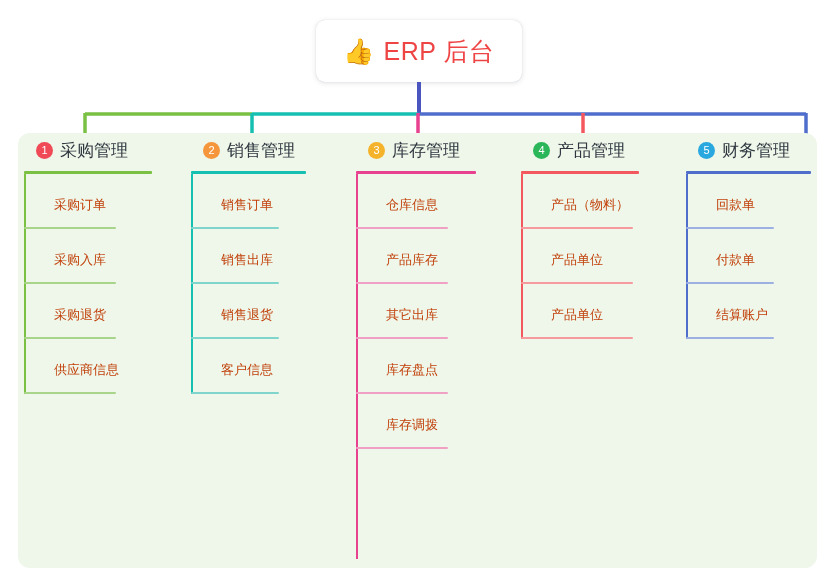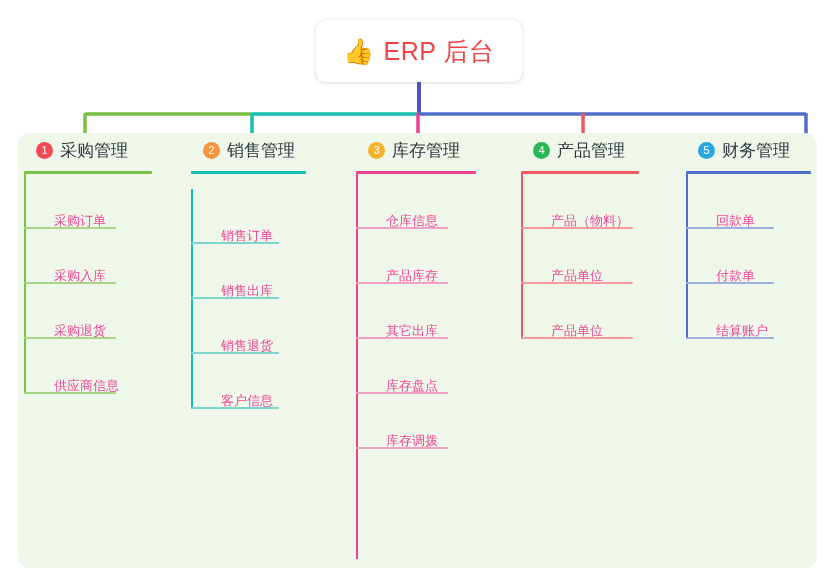--- a/index.html
+++ b/index.html
@@ -120,23 +120,23 @@
     width: 2px;
   }
   .item {
     position: relative;
     height: 55px;
     box-sizing: border-box;
   }
   .item-label {
     position: absolute;
     left: 36px;
-    top: 38px;
+    top: 22px;
     font-size: 13px;
-    color: #ec4899;
+    color: #c2410c;
     white-space: nowrap;
   }
   .item-rule {
     position: absolute;
     left: 6px;
     bottom: 0;
     height: 2px;
     border-radius: 1px;
   }
 </style>
@@ -190,21 +190,21 @@
             <div class="item-rule" style="background: rgb(169, 213, 138); width: 92px;"></div>
           </div>
         </div>
       </div>
       <div class="column" style="left: 167px; width: 150px;">
         <div class="col-head">
           <span class="badge" style="background: rgb(245, 150, 60);">2</span>
           <span class="col-title">销售管理</span>
         </div>
         <div class="head-rule" style="background: rgb(22, 192, 176); width: 115px; margin-left: 6px;"></div>
-        <div class="col-body" style="height: 220px; margin-top: 15px;">
+        <div class="col-body" style="height: 220px;">
           <div class="rail" style="background: rgb(22, 192, 176); height: 220px;"></div>
           <div class="item">
             <span class="item-label">销售订单</span>
             <div class="item-rule" style="background: rgb(127, 212, 203); width: 88px;"></div>
           </div>
           <div class="item">
             <span class="item-label">销售出库</span>
             <div class="item-rule" style="background: rgb(127, 212, 203); width: 88px;"></div>
           </div>
           <div class="item">

